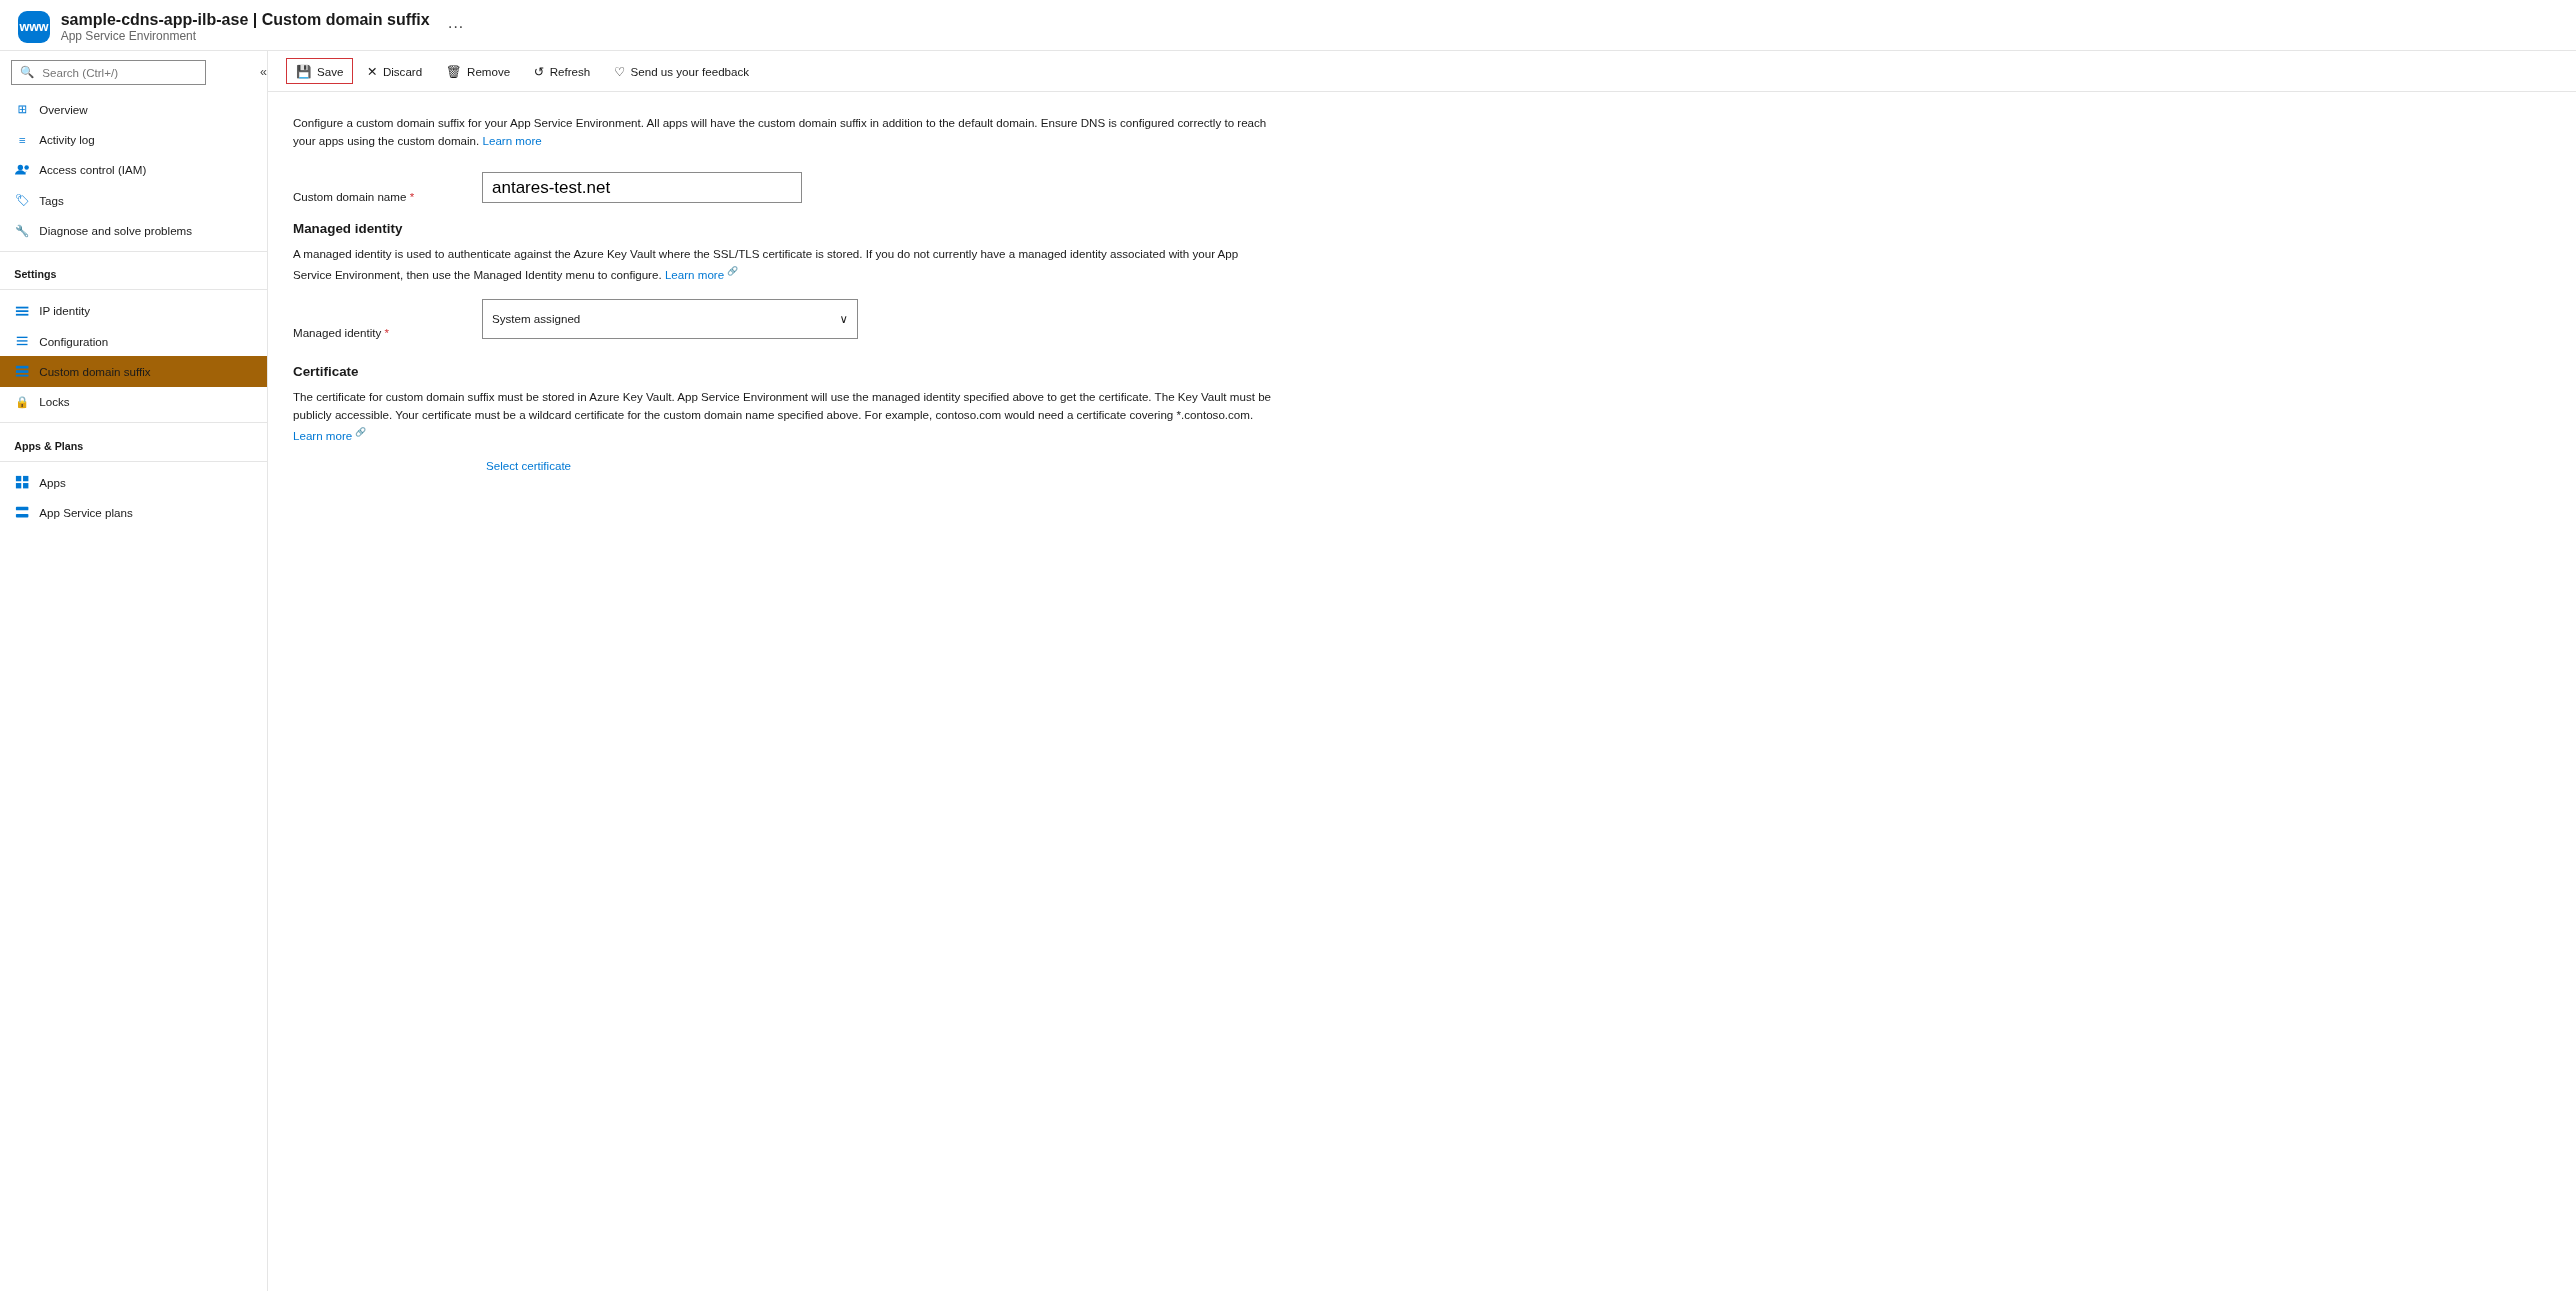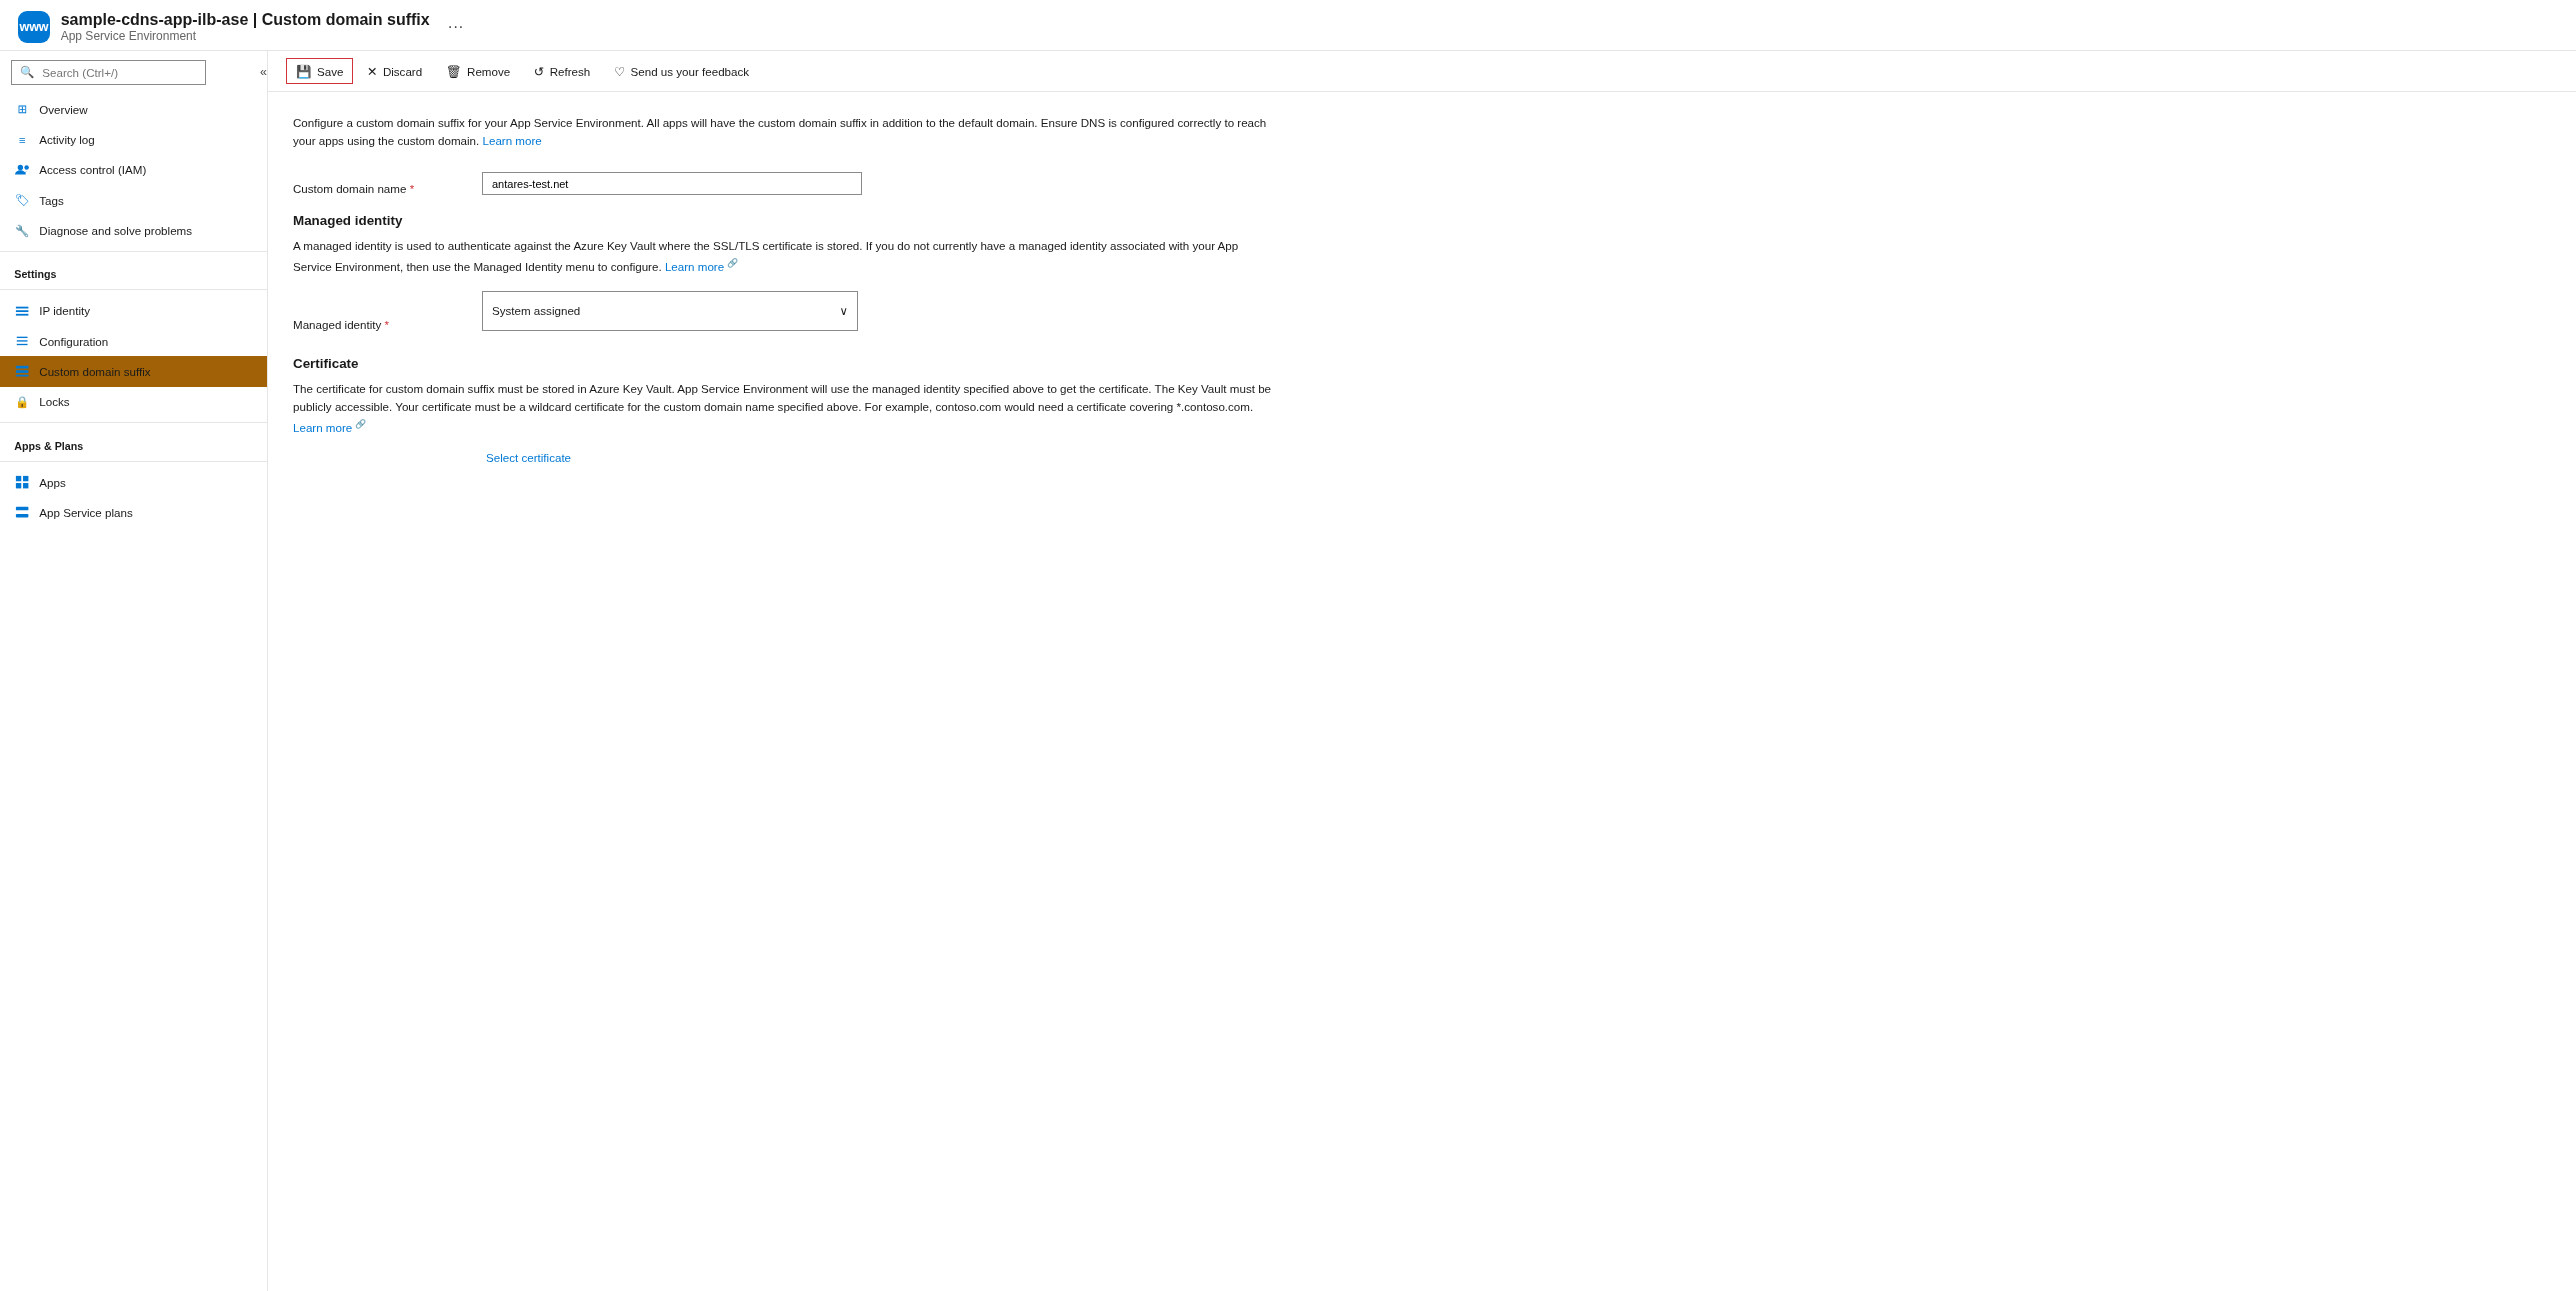--- a/index.html
+++ b/index.html
@@ -40,21 +40,21 @@
 
     
     .content-area { padding: 21.5px 25px; flex: 1; }
     .description { font-size: 11.6px; color: #1a1a1a; line-height: 1.6; max-width: 984px; margin-bottom: 21.5px; }
     .description a { color: #0078d4; text-decoration: none; }
 
     
     .form-row { display: flex; align-items: flex-end; gap: 10px; margin-bottom: 18px; }
     .form-label { font-size: 11.6px; color: #1a1a1a; min-width: 179px; }
     .required { color: #d13438; }
-    .form-input { border: 0.9px solid #8a8a8a; padding: 4.5px 9px; font-size: 11px; width: 380px; outline: none; }
+    .form-input { border: 0.9px solid #8a8a8a; padding: 4.5px 9px; font-size: 17px; width: 320px; outline: none; }
 
     .section-title { font-size: 13.4px; font-weight: 600; color: #1a1a1a; margin-bottom: 9px; }
     .section-desc { font-size: 11.6px; color: #1a1a1a; line-height: 1.6; max-width: 984px; margin-bottom: 14.3px; }
     .section-desc a { color: #0078d4; text-decoration: none; }
 
     .form-select { border: 0.9px solid #8a8a8a; padding: 12px 9px; font-size: 11.6px; width: 376px; background: #fff; cursor: pointer; display: flex; align-items: center; justify-content: space-between; }
 
     .section-block { margin-bottom: 25px; }
 
     .link-btn { color: #0078d4; background: none; border: none; font-size: 11.6px; cursor: pointer; padding: 0; }

